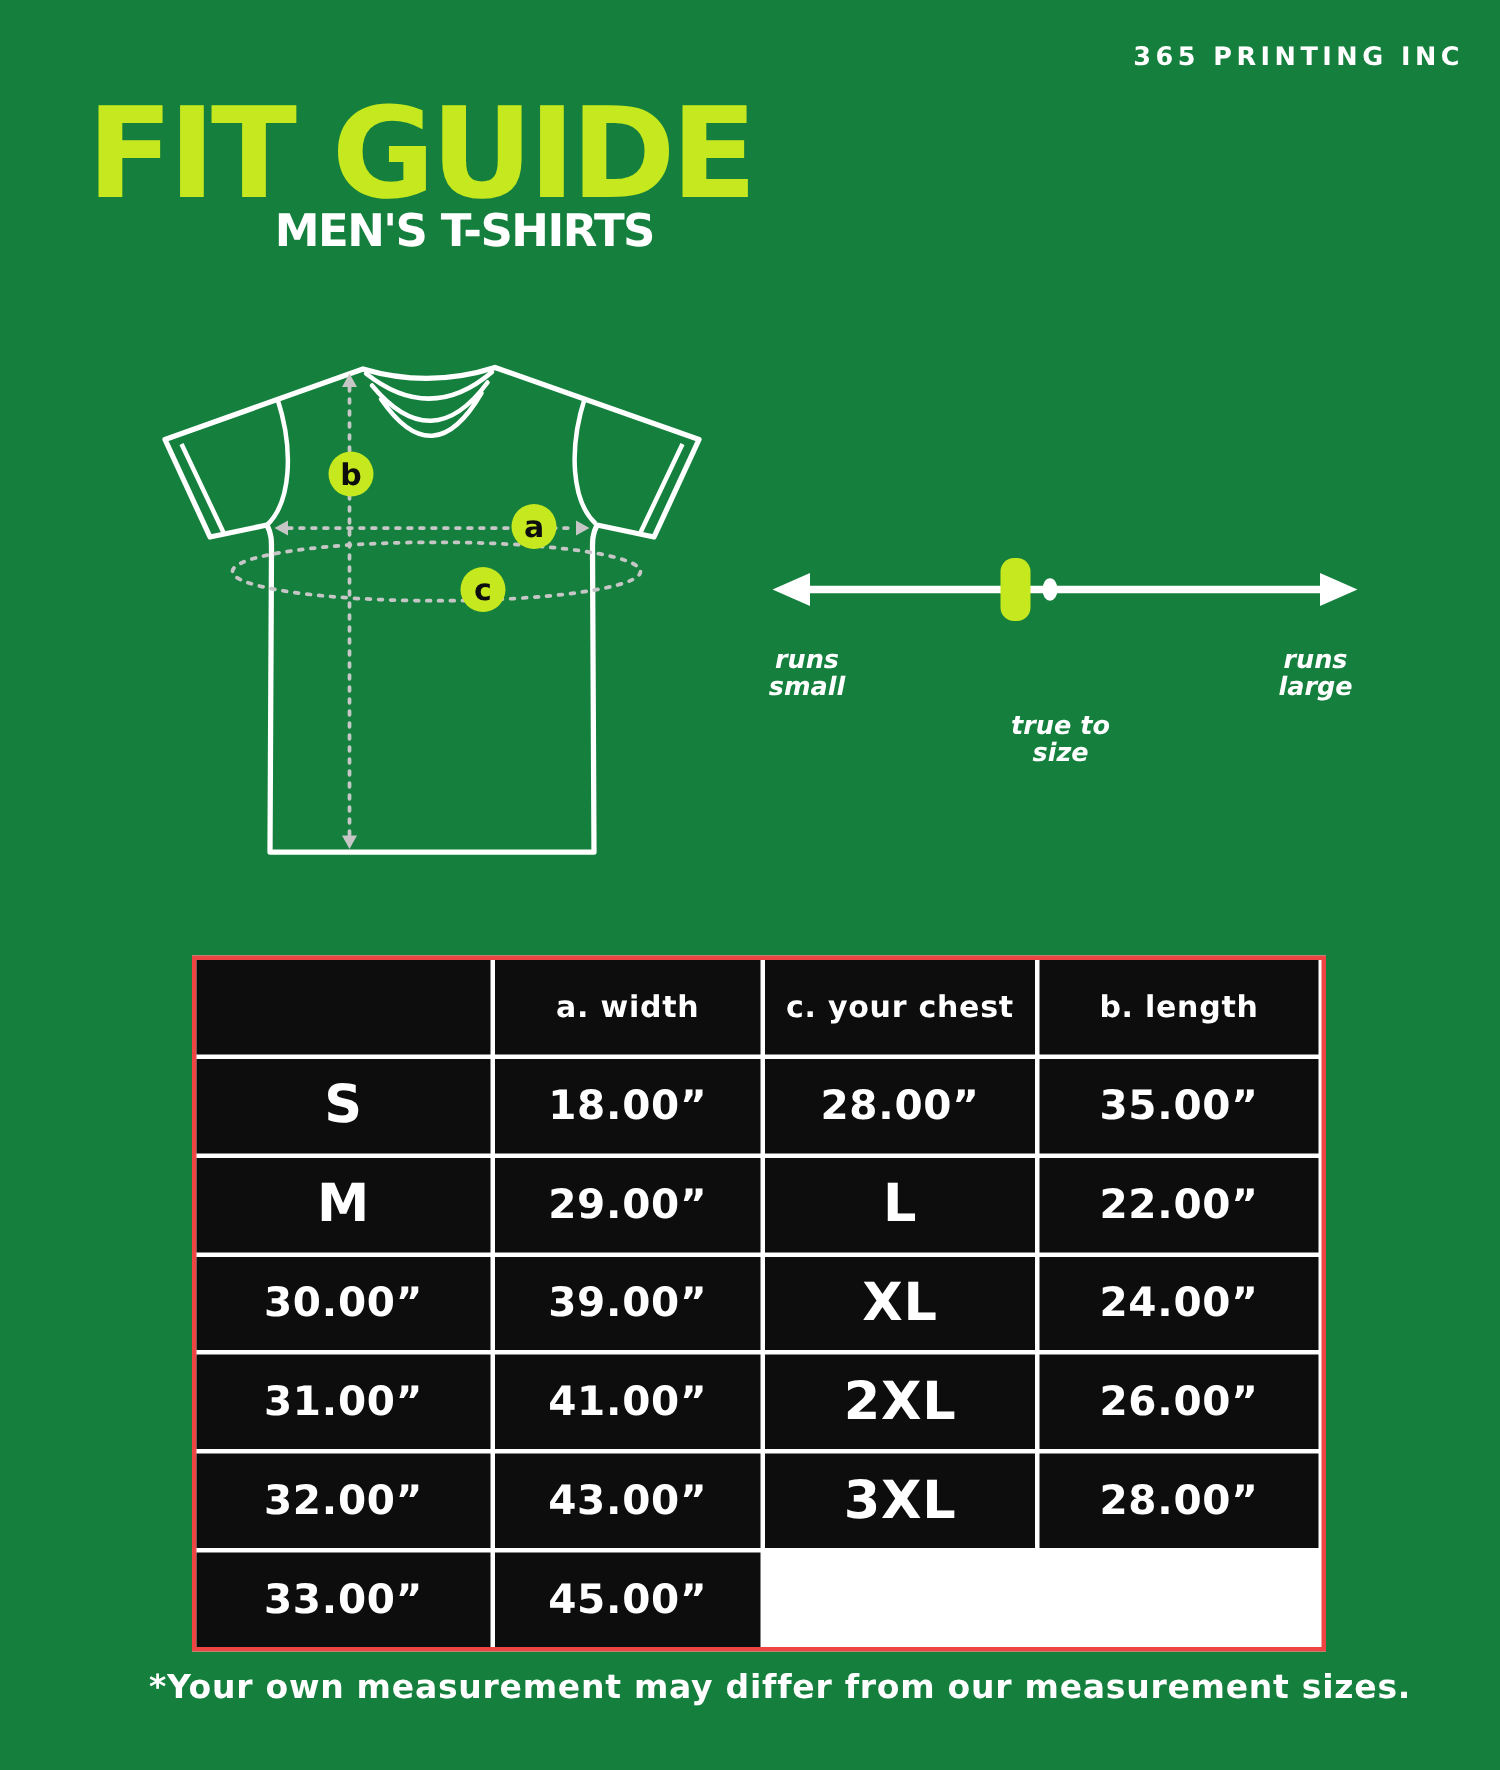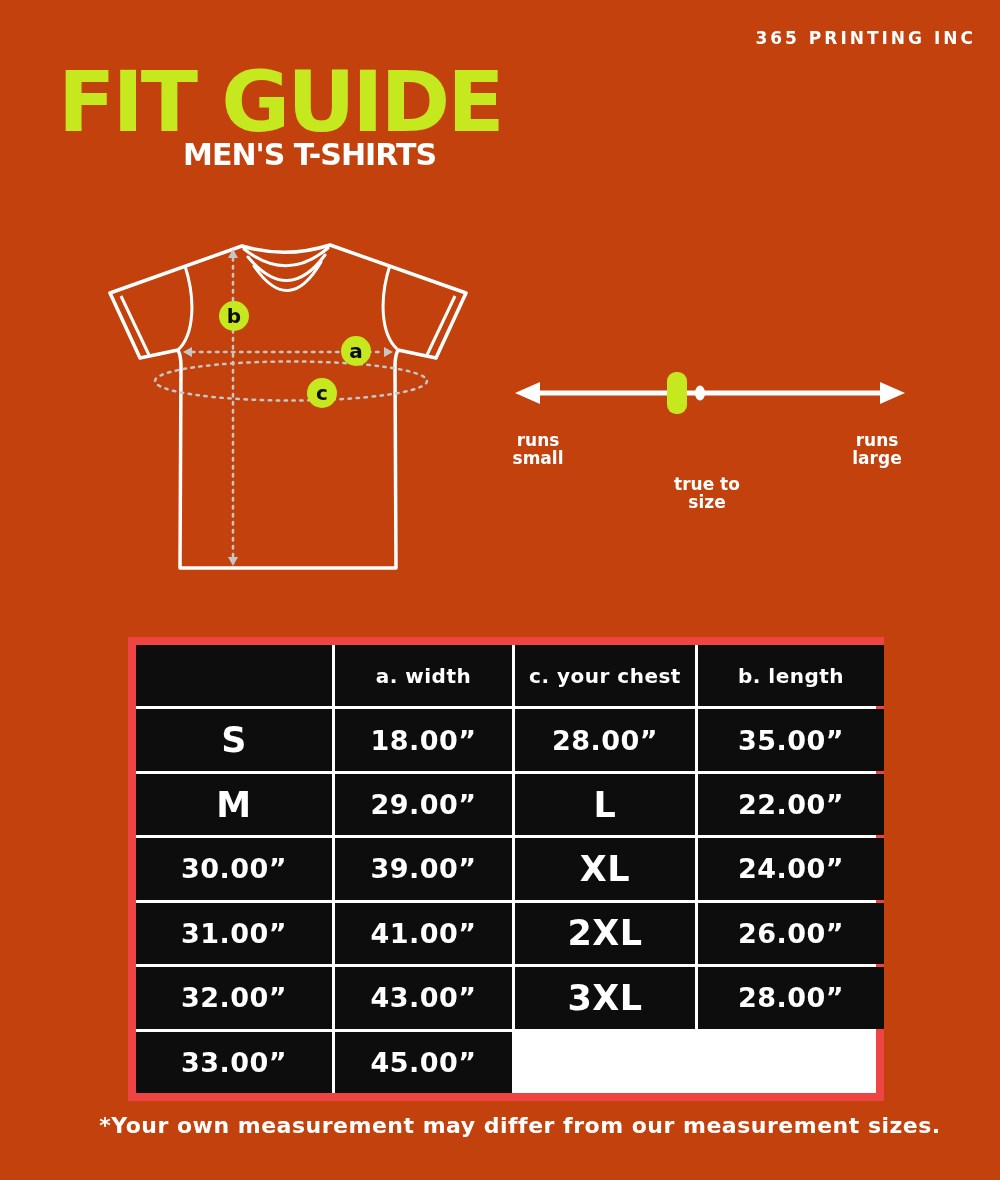--- a/index.html
+++ b/index.html
@@ -2,21 +2,21 @@
 <html><head>
 <meta charset="utf-8">
 <style>
   * { margin: 0; padding: 0; box-sizing: border-box; }
   html, body { background: #0d0d0d; }
   body { font-family: "DejaVu Sans", "Liberation Sans", sans-serif; }
   .page {
     position: relative;
     width: 1000px;
     height: 1180px;
-    background: #c2410c;
+    background: #15803d;
     overflow: hidden;
     color: #fff;
   }
   .brand {
     position: absolute;
     top: 28px;
     right: 24px;
     font-size: 17px;
     font-weight: bold;
     letter-spacing: 3px;
@@ -80,32 +80,33 @@
   }
   .scale-label {
     position: absolute;
     top: 431px;
     width: 120px;
     text-align: center;
     font-size: 17px;
     font-weight: bold;
     line-height: 18px;
     color: #fff;
+    font-style: italic;
   }
   .scale-label-left   { left: 478px; }
   .scale-label-center { left: 647px; margin-top: 44px; }
   .scale-label-right  { left: 817px; }
   .size-table {
     position: absolute;
     left: 128px;
     top: 637px;
     width: 756px;
     height: 464px;
     background: #ffffff;
-    border: 8px solid #ef4444;
+    border: 3px solid #ef4444;
     display: grid;
     grid-template-columns: 196px 177px 180px 186px;
     grid-template-rows: repeat(7, 1fr);
     gap: 3px;
   }
   .cell {
     background: #0d0d0d;
     display: flex;
     align-items: center;
     justify-content: center;

